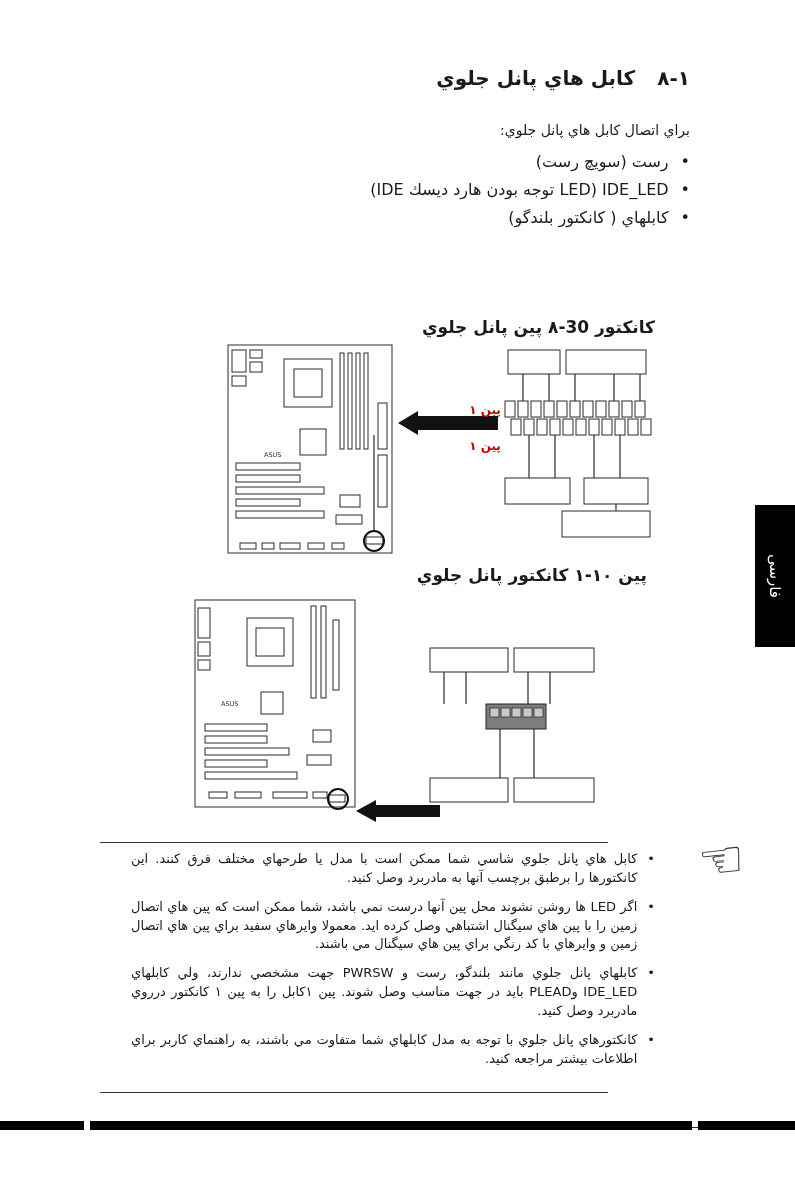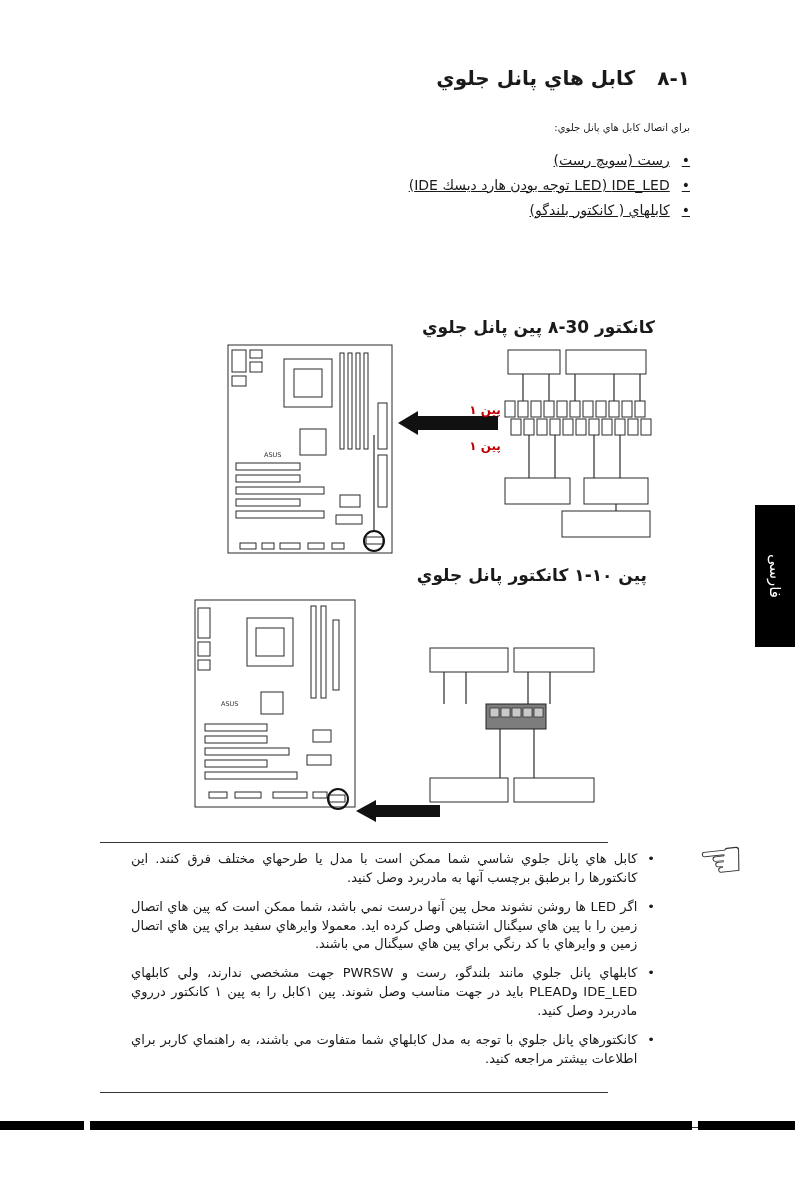--- a/index.html
+++ b/index.html
@@ -3,24 +3,24 @@
 <meta charset="utf-8">
 <style>
   html,body{margin:0;padding:0;background:#fff;}
   .page{position:relative;width:795px;height:1130px;background:#ffffff;
         font-family:"DejaVu Sans",sans-serif;color:#1a1a1a;overflow:hidden;}
   .abs{position:absolute;}
 
   .title-row{top:66px;right:105px;direction:rtl;font-size:20px;font-weight:700;white-space:nowrap;}
   .sec-title{margin-right:22px;}
 
-  .intro{top:122px;right:105px;direction:rtl;font-size:10px;}
+  .intro{top:122px;right:105px;direction:rtl;font-size:14px;}
 
   .conn-list{top:152px;right:105px;direction:rtl;list-style:none;margin:0;padding:0;
-             font-size:14px;white-space:nowrap;text-decoration:underline;}
+             font-size:16px;white-space:nowrap;}
   .conn-list li{margin-bottom:9px;}
   .blt{margin-left:12px;}
 
   .dia-title{direction:rtl;font-size:17px;font-weight:700;white-space:nowrap;}
   .d1{top:317px;right:140px;}
   .d2{top:559px;right:142px;}
 
   svg.dia1{left:100px;top:343px;}
   svg.dia2{left:90px;top:592px;}
   .bx{fill:#ffffff;stroke:#2a2a2a;stroke-width:1;}

